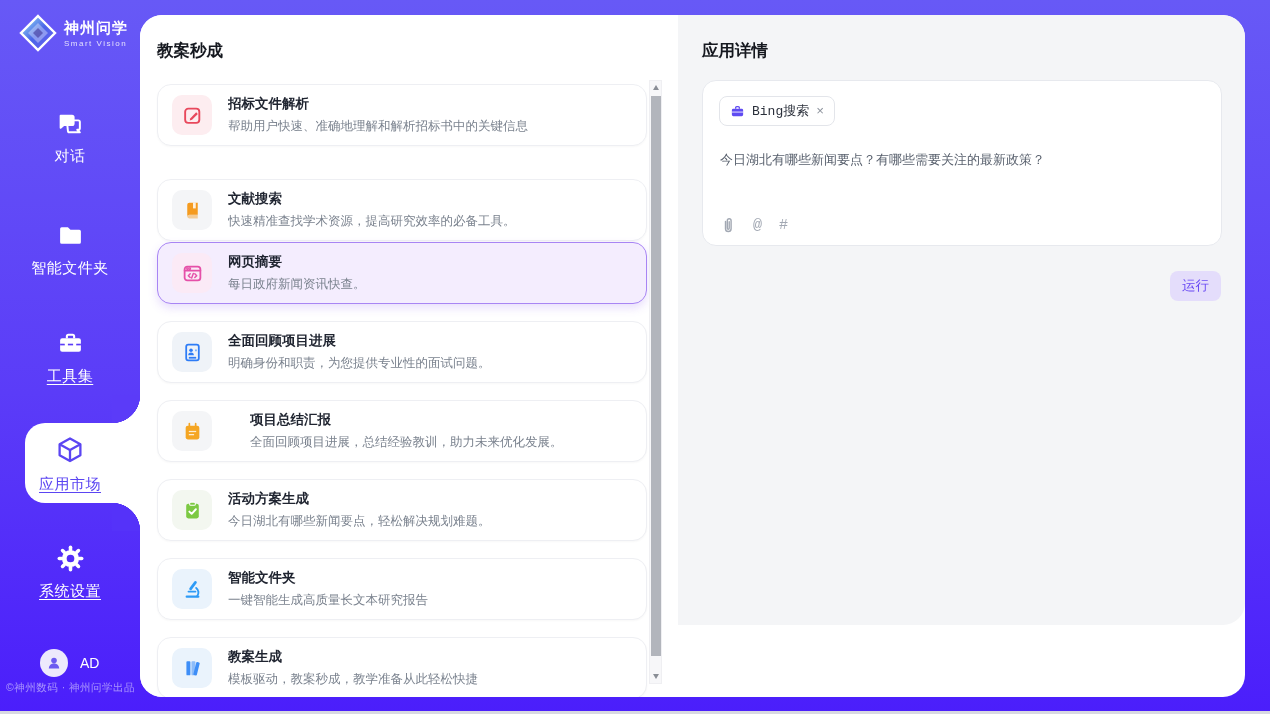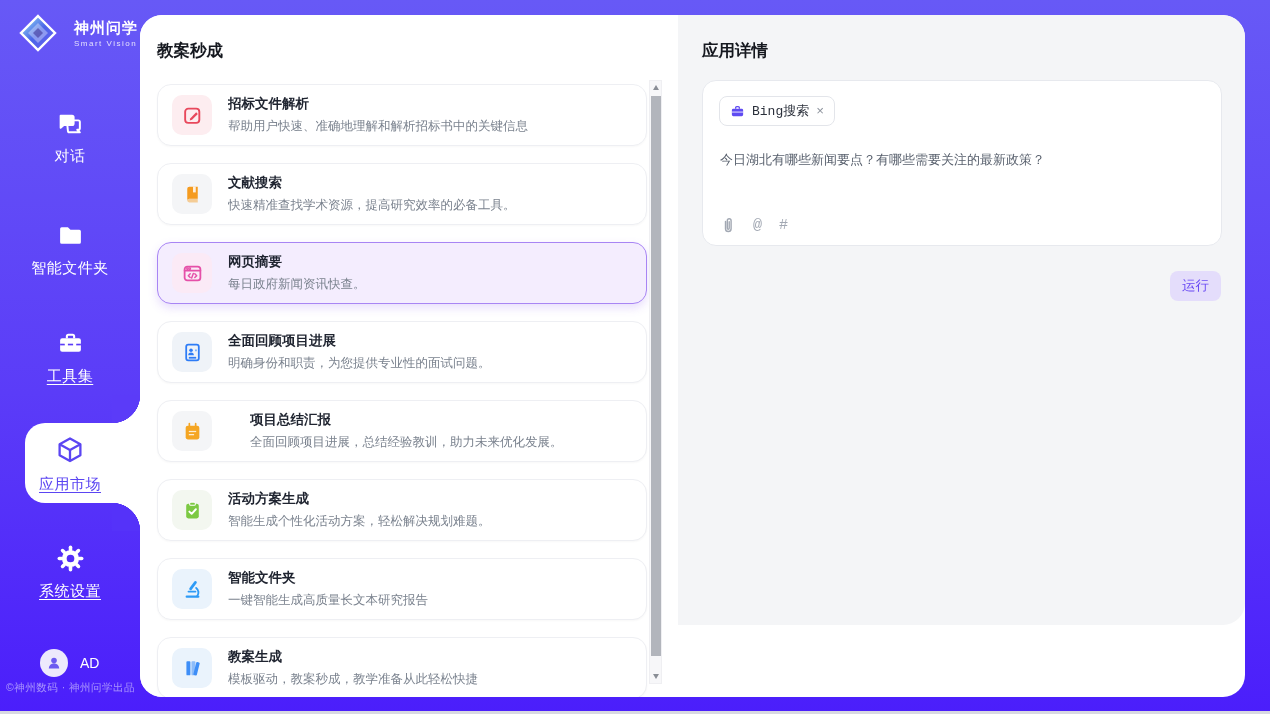--- a/index.html
+++ b/index.html
@@ -6,21 +6,21 @@
   html,body { width:1270px; height:714px; overflow:hidden; }
   body {
     font-family:"Liberation Sans","DejaVu Sans",sans-serif;
     background:linear-gradient(180deg,#6759F6 0%,#5B3CF8 55%,#4B1EFB 100%);
     position:relative; color:#1F2430;
   }
   .bottom-edge { position:absolute; left:0; bottom:0; width:100%; height:3px; background:#D8D9E1; z-index:50; }
 
   
   .sidebar { position:absolute; left:0; top:0; width:140px; height:714px; z-index:2; }
-  .logo { position:absolute; left:18px; top:13px; display:flex; align-items:center; gap:16px; }
+  .logo { position:absolute; left:18px; top:13px; display:flex; align-items:center; gap:6px; }
   .logo-text .cn { color:#fff; font-weight:bold; font-size:15px; letter-spacing:1px; }
   .logo-text .en { color:#E4E0FD; font-size:8px; letter-spacing:1.5px; margin-top:1px; }
   .nav-item { position:absolute; left:0; width:140px; text-align:center; color:#fff; }
   .nav-item .nicon { display:inline-block; }
   .nav-item .nlabel { display:block; font-size:15px; margin-top:6px; letter-spacing:.5px; }
   .nav-item .nlabel.u { text-decoration:underline; text-underline-offset:3px; }
   .ni-chat { top:110px; }
   .ni-folder { top:222px; }
   .ni-tools { top:330px; }
   .ni-market { top:435px; color:#5B45F2; z-index:3; }
@@ -39,21 +39,21 @@
 
   
   .list-col { position:absolute; left:0; top:0; width:538px; height:682px; background:#fff; }
   .col-title { position:absolute; left:17px; top:25px; font-size:16.5px; font-weight:bold; color:#15181F; }
   .app-card { position:absolute; left:17px; width:490px; height:62px; background:#fff; border:1px solid #EEEFF3; border-radius:14px; box-shadow:0 1px 2px rgba(20,20,40,.03); display:flex; align-items:center; padding:0 14px; gap:16px; cursor:pointer; }
   .app-card.selected { background:#F4EDFE; border:1.5px solid #A885F4; box-shadow:0 4px 10px rgba(140,90,240,.20); }
   .app-icon { width:40px; height:40px; border-radius:10px; flex:0 0 auto; display:flex; align-items:center; justify-content:center; }
   .app-text { overflow:hidden; }
   .app-title { font-size:13.5px; font-weight:bold; color:#1F2430; margin-bottom:5px; }
   .app-desc { font-size:12.5px; color:#7A828E; white-space:nowrap; }
-  .card-0 { top:69px; } .card-1 { top:148px; } .card-2 { top:227px; } .card-3 { top:306px; }
+  .card-0 { top:69px; } .card-1 { top:164px; } .card-2 { top:227px; } .card-3 { top:306px; }
   .card-4 { top:385px;gap:38px; } .card-5 { top:464px; } .card-6 { top:543px; } .card-7 { top:622px; }
 
   
   .scrollbar { position:absolute; left:509px; top:65px; width:13px; height:604px; background:#F7F7F9; border:1px solid #EFEFF2; }
   .sb-btn { position:absolute; left:0; width:11px; height:13px; display:flex; align-items:center; justify-content:center; }
   .sb-up { top:0; } .sb-down { bottom:0; }
   .tri-up { width:0; height:0; border-left:3.5px solid transparent; border-right:3.5px solid transparent; border-bottom:5px solid #8A8E96; }
   .tri-down { width:0; height:0; border-left:3.5px solid transparent; border-right:3.5px solid transparent; border-top:5px solid #8A8E96; }
   .sb-thumb { position:absolute; left:0.5px; top:15px; width:10px; height:560px; background:#B2B5BC; }
 
@@ -261,21 +261,21 @@
     <div class="app-card card-5">
       <span class="app-icon" style="background: rgb(243, 247, 240); color: rgb(124, 201, 67);">
         <svg width="21" height="21" viewBox="0 0 20 20">
           <rect x="4" y="3.5" width="12" height="14" rx="2" fill="currentColor"></rect>
           <rect x="7.3" y="2" width="5.4" height="3" rx="1" fill="currentColor" stroke="#fff" stroke-width="1"></rect>
           <polyline points="7,11 9.2,13.2 13.2,8.8" fill="none" stroke="#fff" stroke-width="1.8" stroke-linecap="round" stroke-linejoin="round"></polyline>
         </svg>
       </span>
       <span class="app-text">
         <span class="app-title" style="display:block;">活动方案生成</span>
-        <span class="app-desc" style="display:block;">智能生成个性化活动方案，轻松解决规划难题。</span>
+        <span class="app-desc" style="display:block;">今日湖北有哪些新闻要点，轻松解决规划难题。</span>
       </span>
     </div>
 
     <div class="app-card card-6">
       <span class="app-icon" style="background: rgb(234, 243, 252); color: rgb(46, 155, 246);">
         <svg width="21" height="21" viewBox="0 0 20 20" fill="none" stroke="currentColor" stroke-linecap="round">
           <line x1="12.8" y1="3.2" x2="8.2" y2="9.4" stroke-width="2.6"></line>
           <line x1="6.2" y1="12" x2="12.8" y2="12" stroke-width="1.8"></line>
           <path d="M13.5,8.5 a5.5,5.5 0 0 1 0.8,8" stroke-width="1.8"></path>
           <line x1="4.5" y1="16.8" x2="15.5" y2="16.8" stroke-width="2.2"></line>

